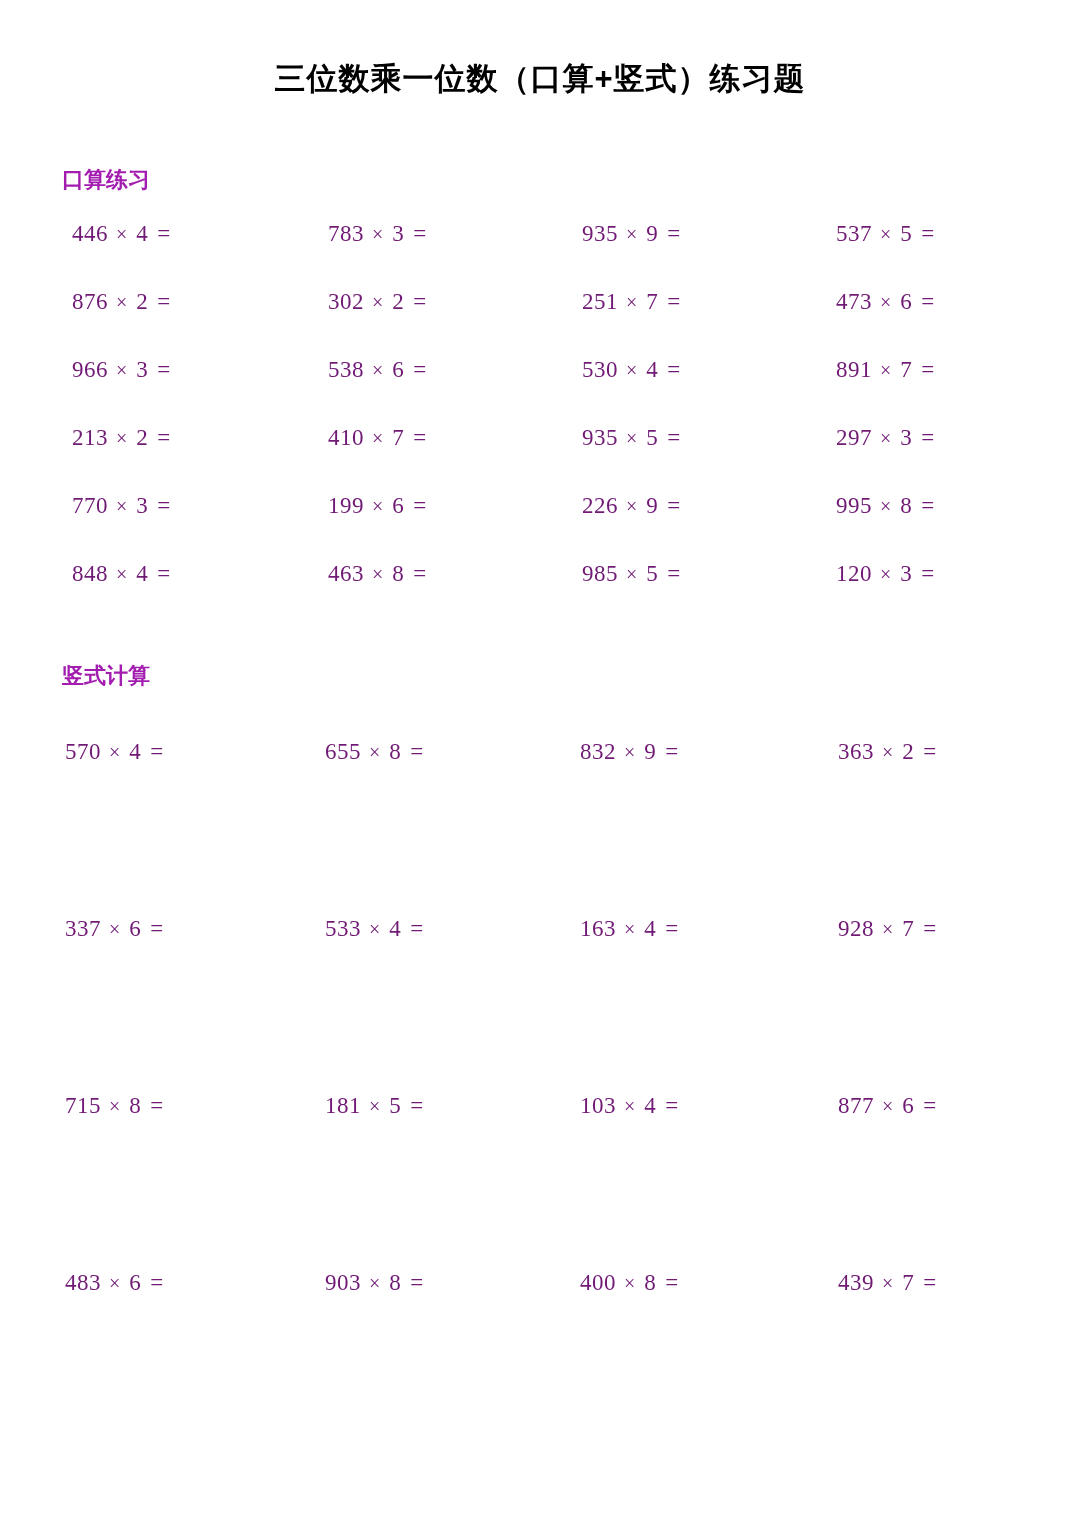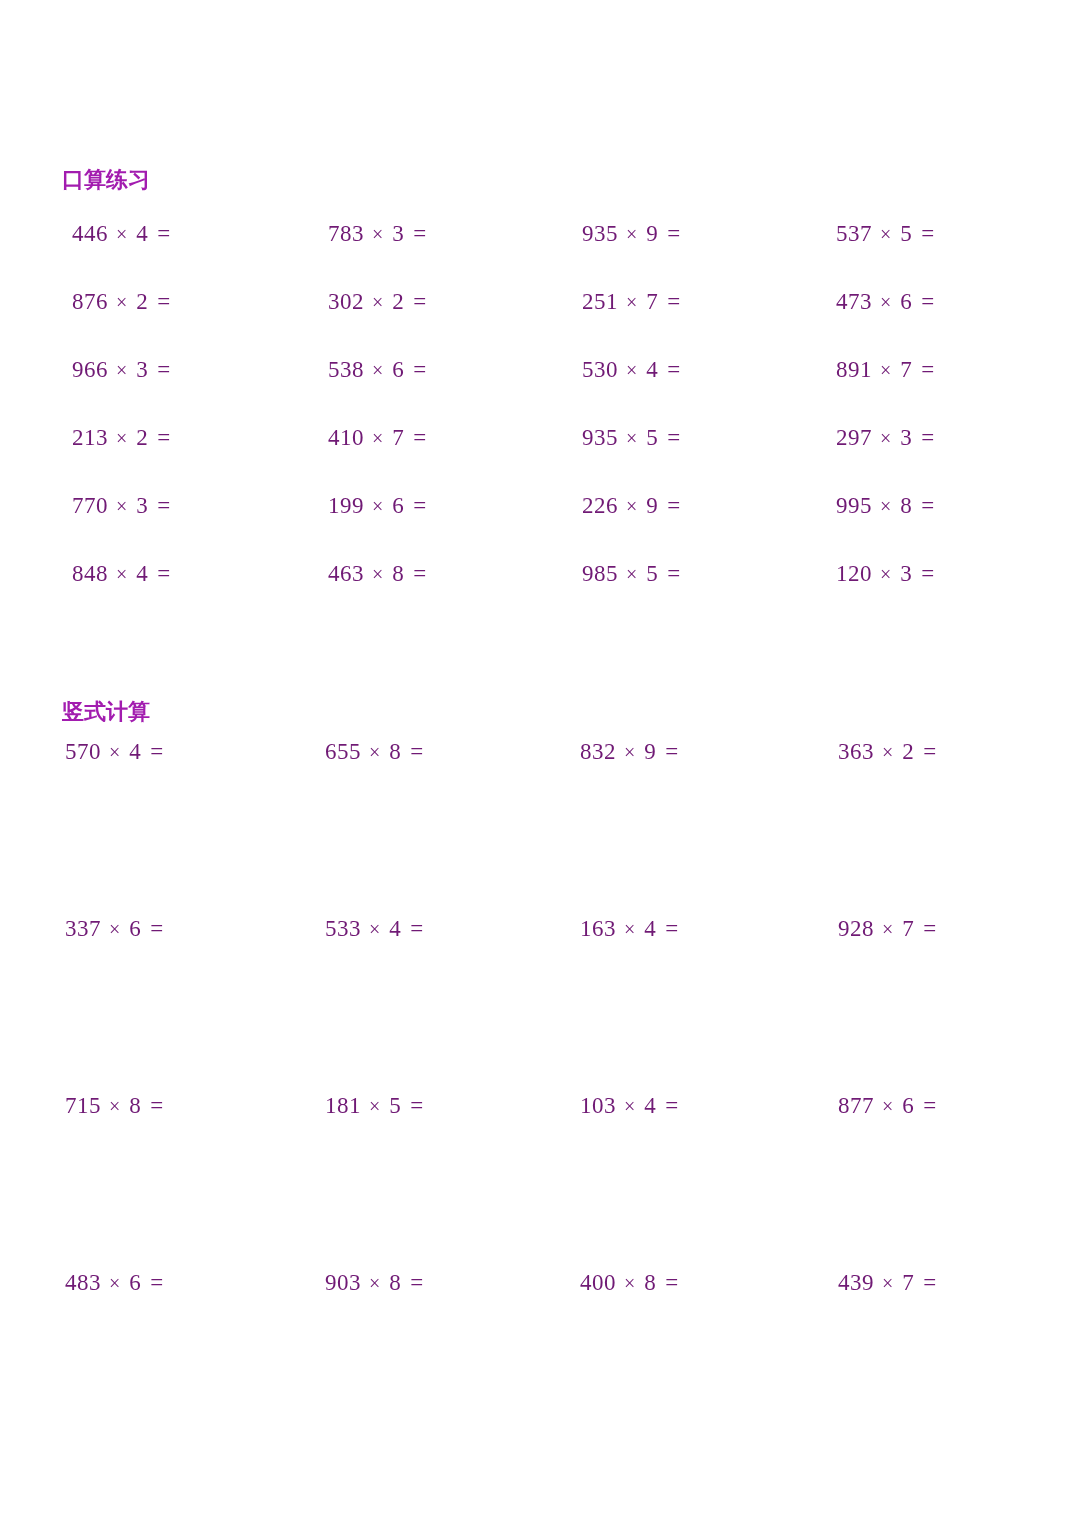--- a/index.html
+++ b/index.html
@@ -35,21 +35,21 @@
   
   .section-heading {
     position: absolute;
     left: 62px;
     font-family: "Liberation Sans", "DejaVu Sans", sans-serif;
     font-weight: bold;
     font-size: 22px;
     color: #a21caf;
   }
   #heading-oral  { top: 165px; }
-  #heading-vert  { top: 697px; text-align: center; }
+  #heading-vert  { top: 661px; text-align: center; }
 
   
   .problem-grid {
     position: absolute;
     left: 0;
     width: 1080px;
   }
   #grid-oral { top: 222px; }
   #grid-vert { top: 740px; }
 
@@ -81,20 +81,21 @@
 
   .operand   { letter-spacing: 0.5px; }
   .op-times  { margin: 0 9px 0 8px; font-size: 20px; }
   .op-equals { margin-left: 9px; }
 </style>
 </head>
 <body>
 
 <div class="page">
 
+  <div class="worksheet-title">三位数乘一位数（口算+竖式）练习题</div>
 
   <div class="section-heading" id="heading-oral">口算练习</div>
 
   <div class="problem-grid" id="grid-oral">
       <div class="problem-row">
         <div class="problem-cell col-0"><span class="operand">446</span><span class="op-times">×</span><span class="operand">4</span><span class="op-equals">=</span></div>
         <div class="problem-cell col-1"><span class="operand">783</span><span class="op-times">×</span><span class="operand">3</span><span class="op-equals">=</span></div>
         <div class="problem-cell col-2"><span class="operand">935</span><span class="op-times">×</span><span class="operand">9</span><span class="op-equals">=</span></div>
         <div class="problem-cell col-3"><span class="operand">537</span><span class="op-times">×</span><span class="operand">5</span><span class="op-equals">=</span></div>
       </div>

